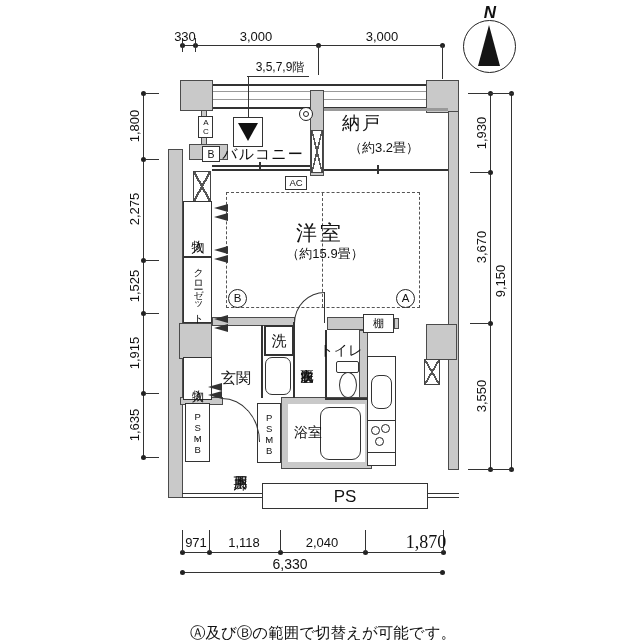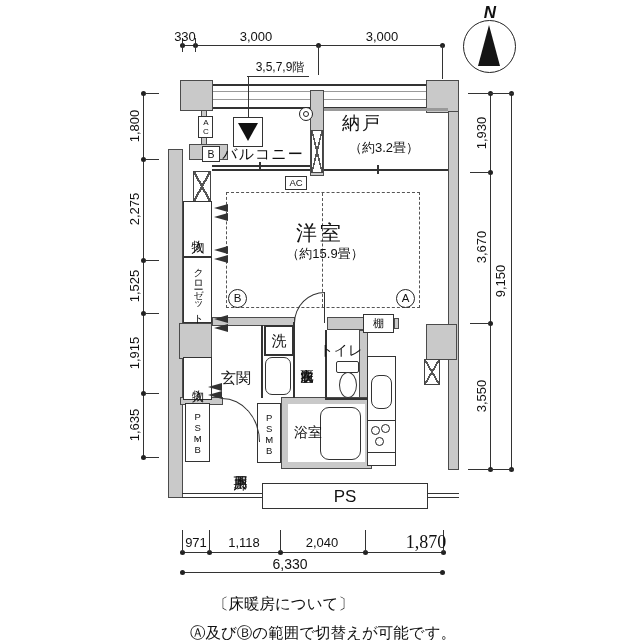--- a/index.html
+++ b/index.html
@@ -201,16 +201,15 @@
   <div class="abs ln" style="left:443px;top:530px;width:1px;height:22px;"></div>
   <div class="abs lbl" style="left:176px;top:535px;width:40px;height:14px;font-size:13px;">971</div>
   <div class="abs lbl" style="left:217px;top:535px;width:54px;height:14px;font-size:13px;">1,118</div>
   <div class="abs lbl" style="left:295px;top:535px;width:54px;height:14px;font-size:13px;">2,040</div>
   <div class="abs lbl" style="left:399px;top:535px;width:54px;height:14px;font-size:18px;font-family:Liberation Serif, serif;">1,870</div>
   <div class="abs ln" style="left:182px;top:572px;width:260px;height:1px;"></div>
   <div class="abs dot" style="left:179.5px;top:569.5px;"></div>
   <div class="abs dot" style="left:439.5px;top:569.5px;"></div>
   <div class="abs lbl" style="left:263px;top:556px;width:54px;height:15px;font-size:14px;">6,330</div>
 
-  <div class="abs" style="left:213px;top:594px;font-size:15.5px;white-space:nowrap;">〔床暖房について〕</div>
   <div class="abs" style="left:190px;top:623px;font-size:15.5px;white-space:nowrap;">Ⓐ及びⒷの範囲で切替えが可能です。</div>
 
 </div>
 
 </body></html>

